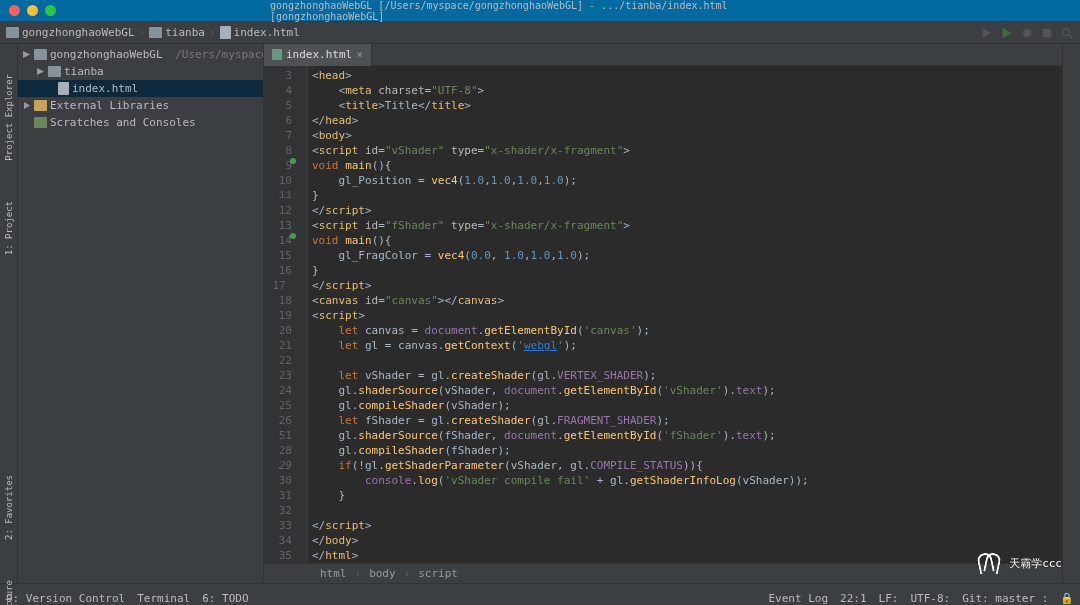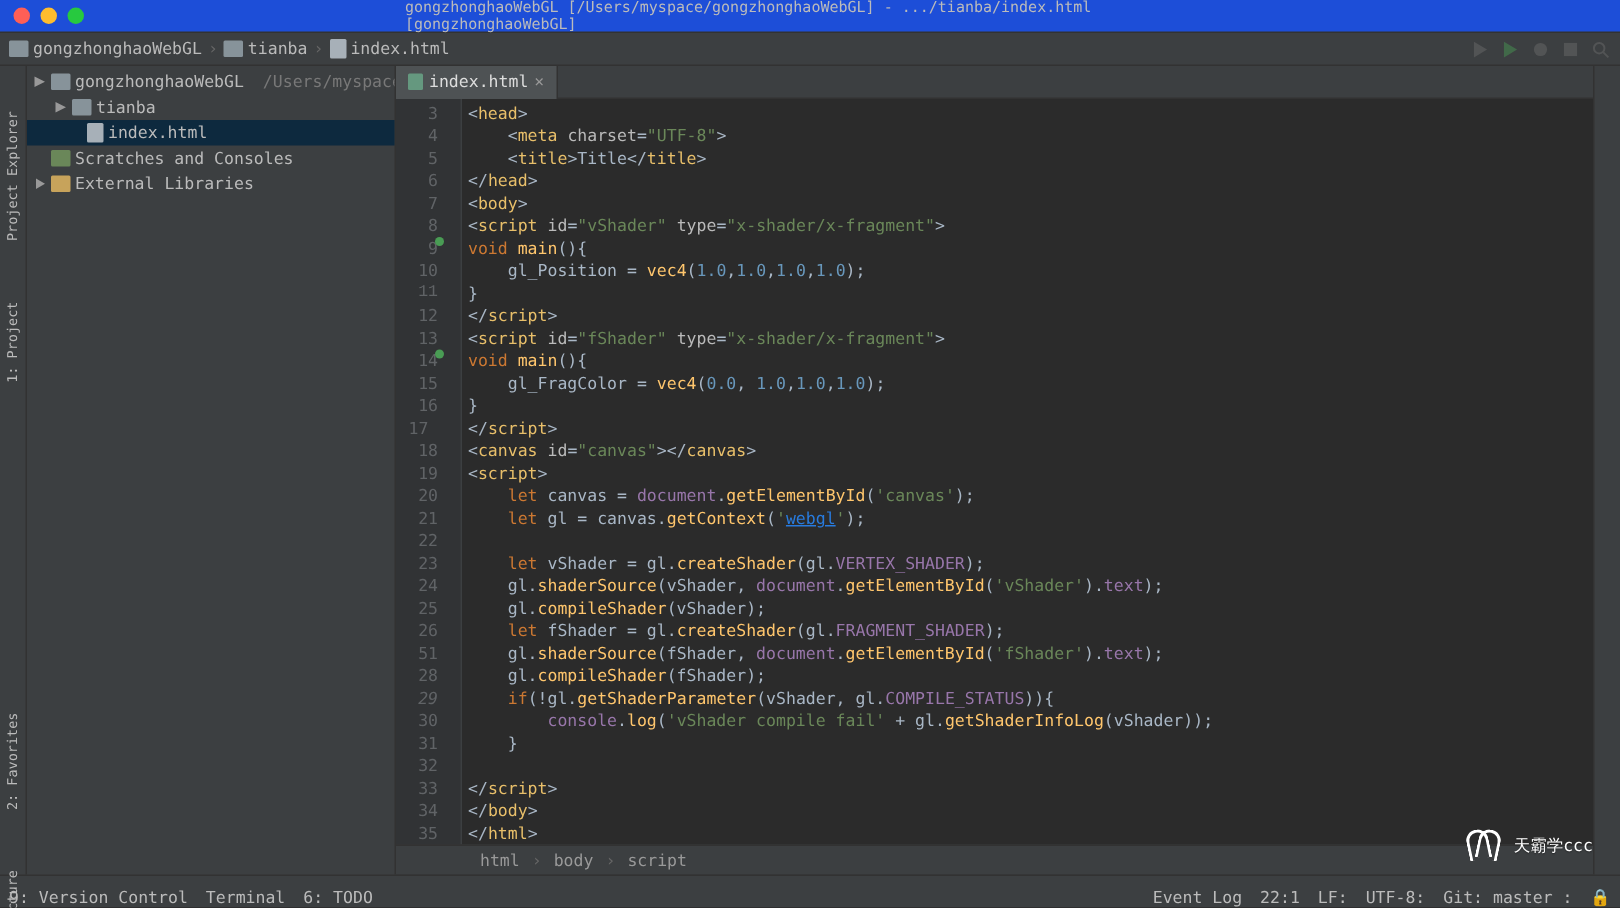--- a/index.html
+++ b/index.html
@@ -1,17 +1,17 @@
 <!DOCTYPE html>
 <html><head>
 <meta charset="utf-8">
 <style>
 *{margin:0;padding:0;box-sizing:border-box;font-family:Menlo,Consolas,monospace;font-size:11px}
 body{background:#2b2b2b;color:#a9b7c6;width:1080px;height:605px;overflow:hidden;position:relative}
-.titlebar{height:22px;background:#1d4ed8;display:flex;align-items:center;position:relative;border-bottom:1px solid #323232}
+.titlebar{height:22px;background:#0369a1;display:flex;align-items:center;position:relative;border-bottom:1px solid #323232}
 .traffic{display:flex;gap:7px;padding-left:9px}
 .dot{width:11px;height:11px;border-radius:50%}
 .dot.r{background:#ff5f56}.dot.y{background:#ffbd2e}.dot.g{background:#27c93f}
 .title{position:absolute;left:50%;transform:translateX(-50%);color:#bbb;font-size:10px}
 .toolbar{height:22px;background:#3c3f41;display:flex;align-items:center;padding:0 6px;border-bottom:1px solid #323232;gap:4px}
 .crumb-item{display:flex;align-items:center;gap:3px;color:#bbb;font-size:10px}
 .crumb-sep{color:#666}
 .tool-right{margin-left:auto;display:flex;gap:6px}
 .ticon{width:14px;height:14px;opacity:.45}
 .main{display:flex;height:calc(100% - 22px - 22px - 22px)}
@@ -120,30 +120,30 @@
             <path fill="#999" d="M1 1l7 3.5L1 8z"></path>
           </svg>
         <span class="folder"></span>
           <span>tianba</span>
       </div>
       <div class="tree-row sel" style="padding-left:40px">
         <span class="file-i"></span>
           <span>index.html</span>
       </div>
       <div class="tree-row">
-        <span class="tw"></span>
-        <span class="folder" style="background:#6a8759"></span>
-          <span>Scratches and Consoles</span>
-      </div>
-      <div class="tree-row">
         <svg class="tw" viewBox="0 0 9 9">
             <path fill="#999" d="M1 2h7L4.5 8z" transform="rotate(-90 4.5 4.5)"></path>
           </svg>
         <span class="folder" style="background:#c7a35b"></span>
           <span>External Libraries</span>
+      </div>
+      <div class="tree-row">
+        <span class="tw"></span>
+        <span class="folder" style="background:#6a8759"></span>
+          <span>Scratches and Consoles</span>
       </div>
     </div>
   </div>
 
   <div class="editor">
     <div class="tabs">
       <div class="tab active">
         <span class="file-i" style="width:10px;height:11px;background:#65987f"></span>
         <span>index.html</span>
         <span style="color:#999">×</span>

